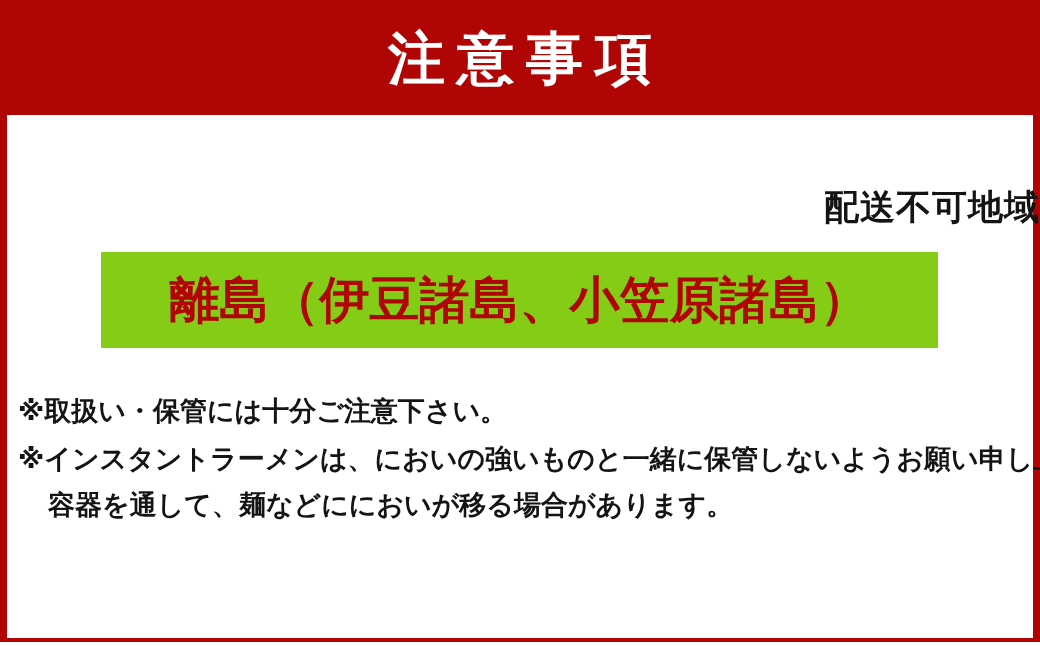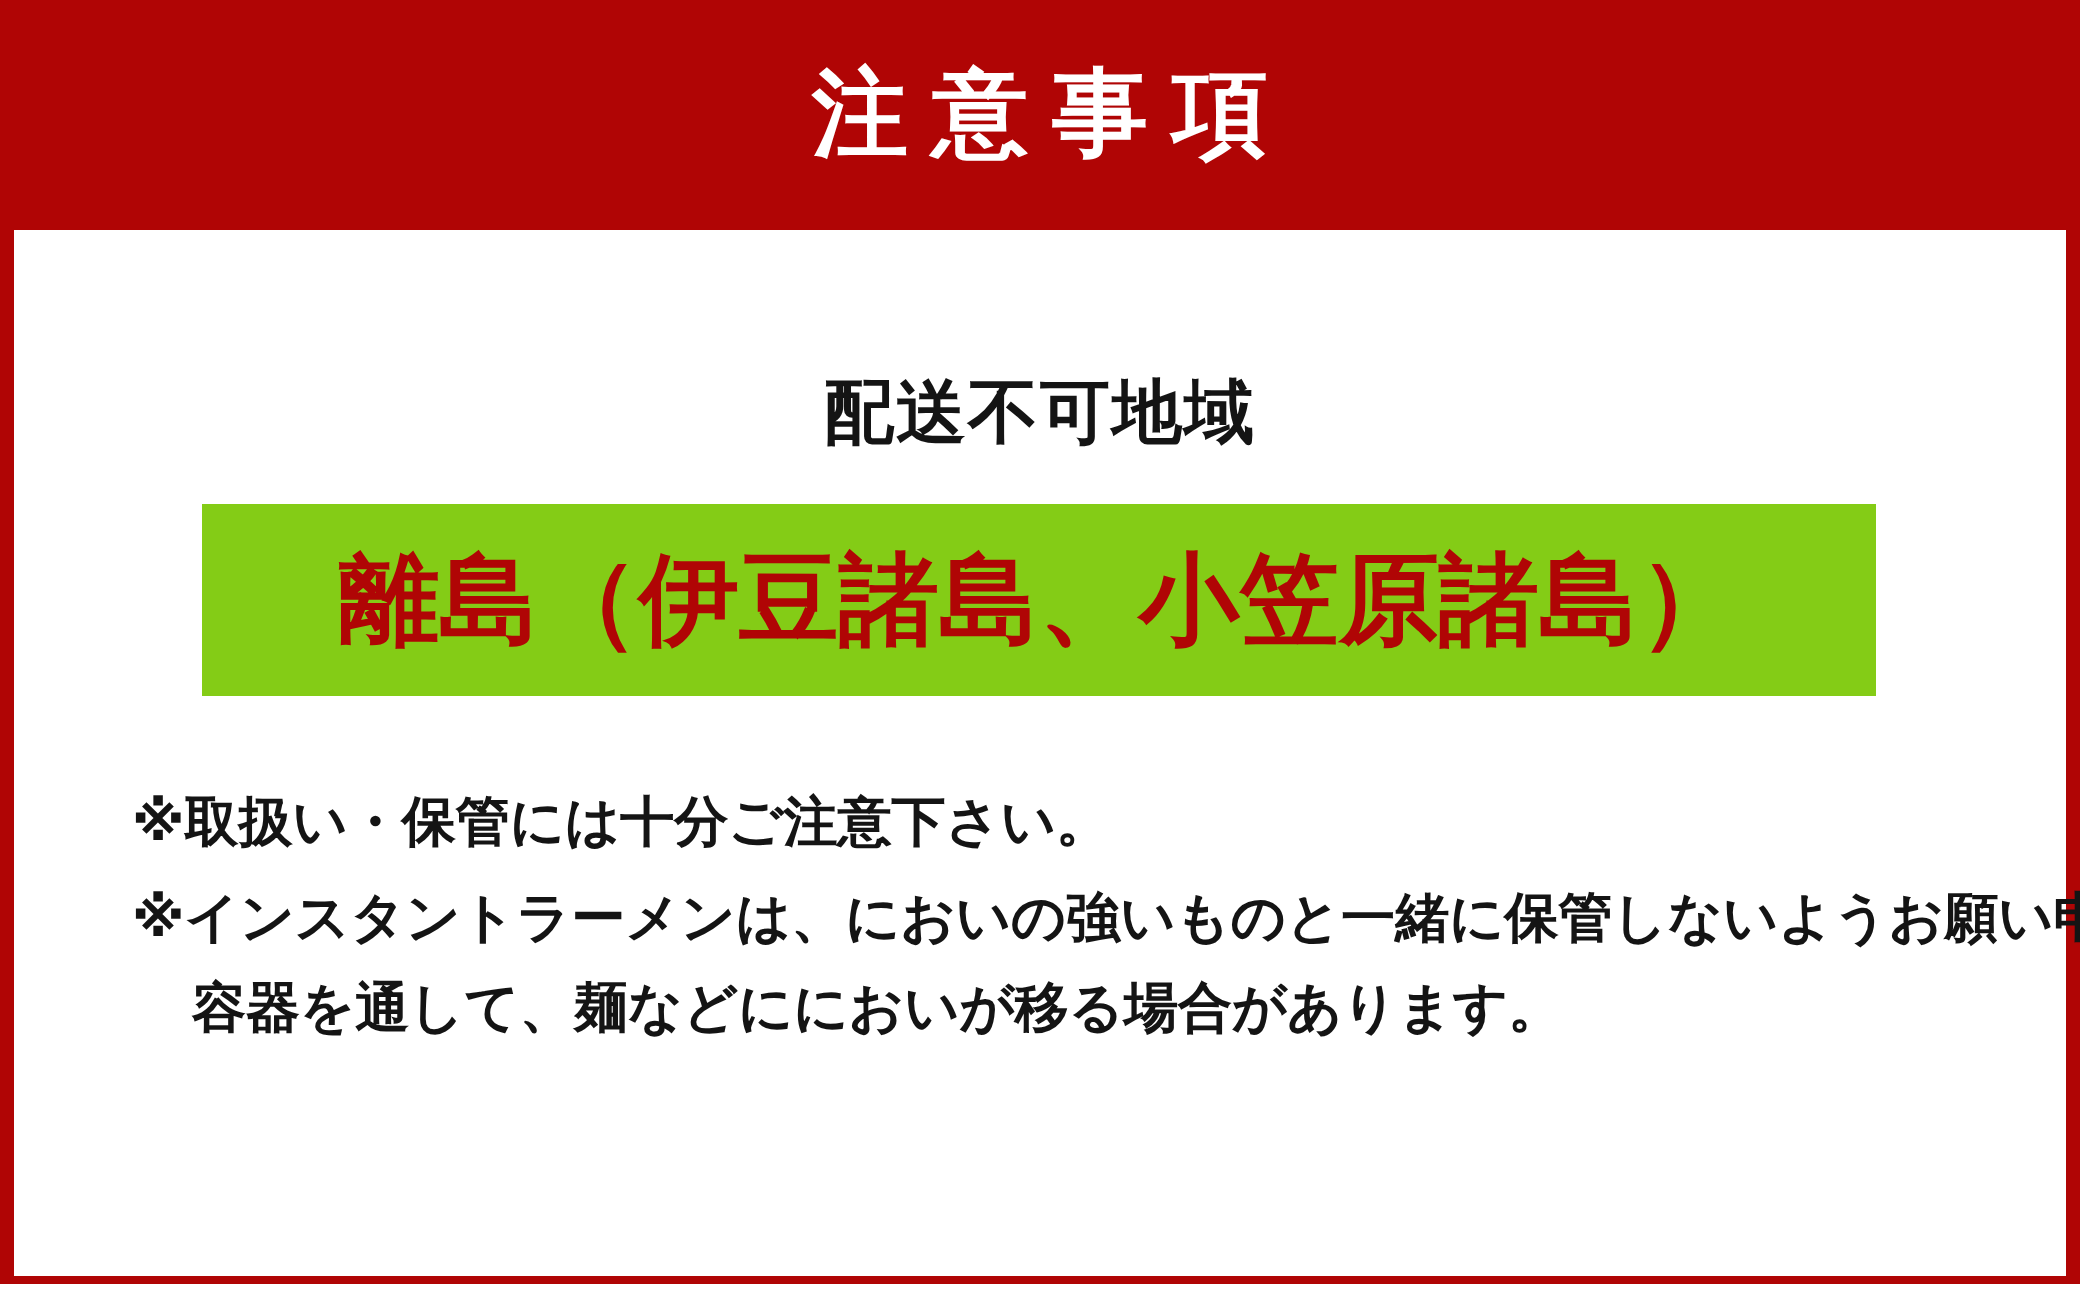--- a/index.html
+++ b/index.html
@@ -54,35 +54,35 @@
   }
 
   
   .title {
     position: absolute;
     left: 0;
     top: 24px;
     width: 1040px;
     text-align: center;
     color: #ffffff;
-    font-size: 48px;
+    font-size: 57px;
     font-weight: bold;
     letter-spacing: 12px;
     text-indent: 12px;
     line-height: 68px;
     white-space: nowrap;
   }
 
   
   .subtitle {
     position: absolute;
     left: 0;
     top: 186px;
     width: 1040px;
-    text-align: center;
+    text-align: right;
     color: #141414;
     font-size: 35px;
     font-weight: bold;
     letter-spacing: 1px;
     line-height: 42px;
     white-space: nowrap;
   }
 
   
   .highlight-box {
@@ -112,21 +112,20 @@
     top: 387px;
     width: 1004px;
   }
   .note-line {
     color: #141414;
     font-size: 27px;
     font-weight: bold;
     line-height: 48px;
     letter-spacing: 0px;
     white-space: nowrap;
-    margin-left: 48px;
   }
   .note-line.indented {
     padding-left: 30px;
     font-family: Liberation Mono, monospace;
   }
 </style>
 </head>
 <body>
 
 <div id="page">

